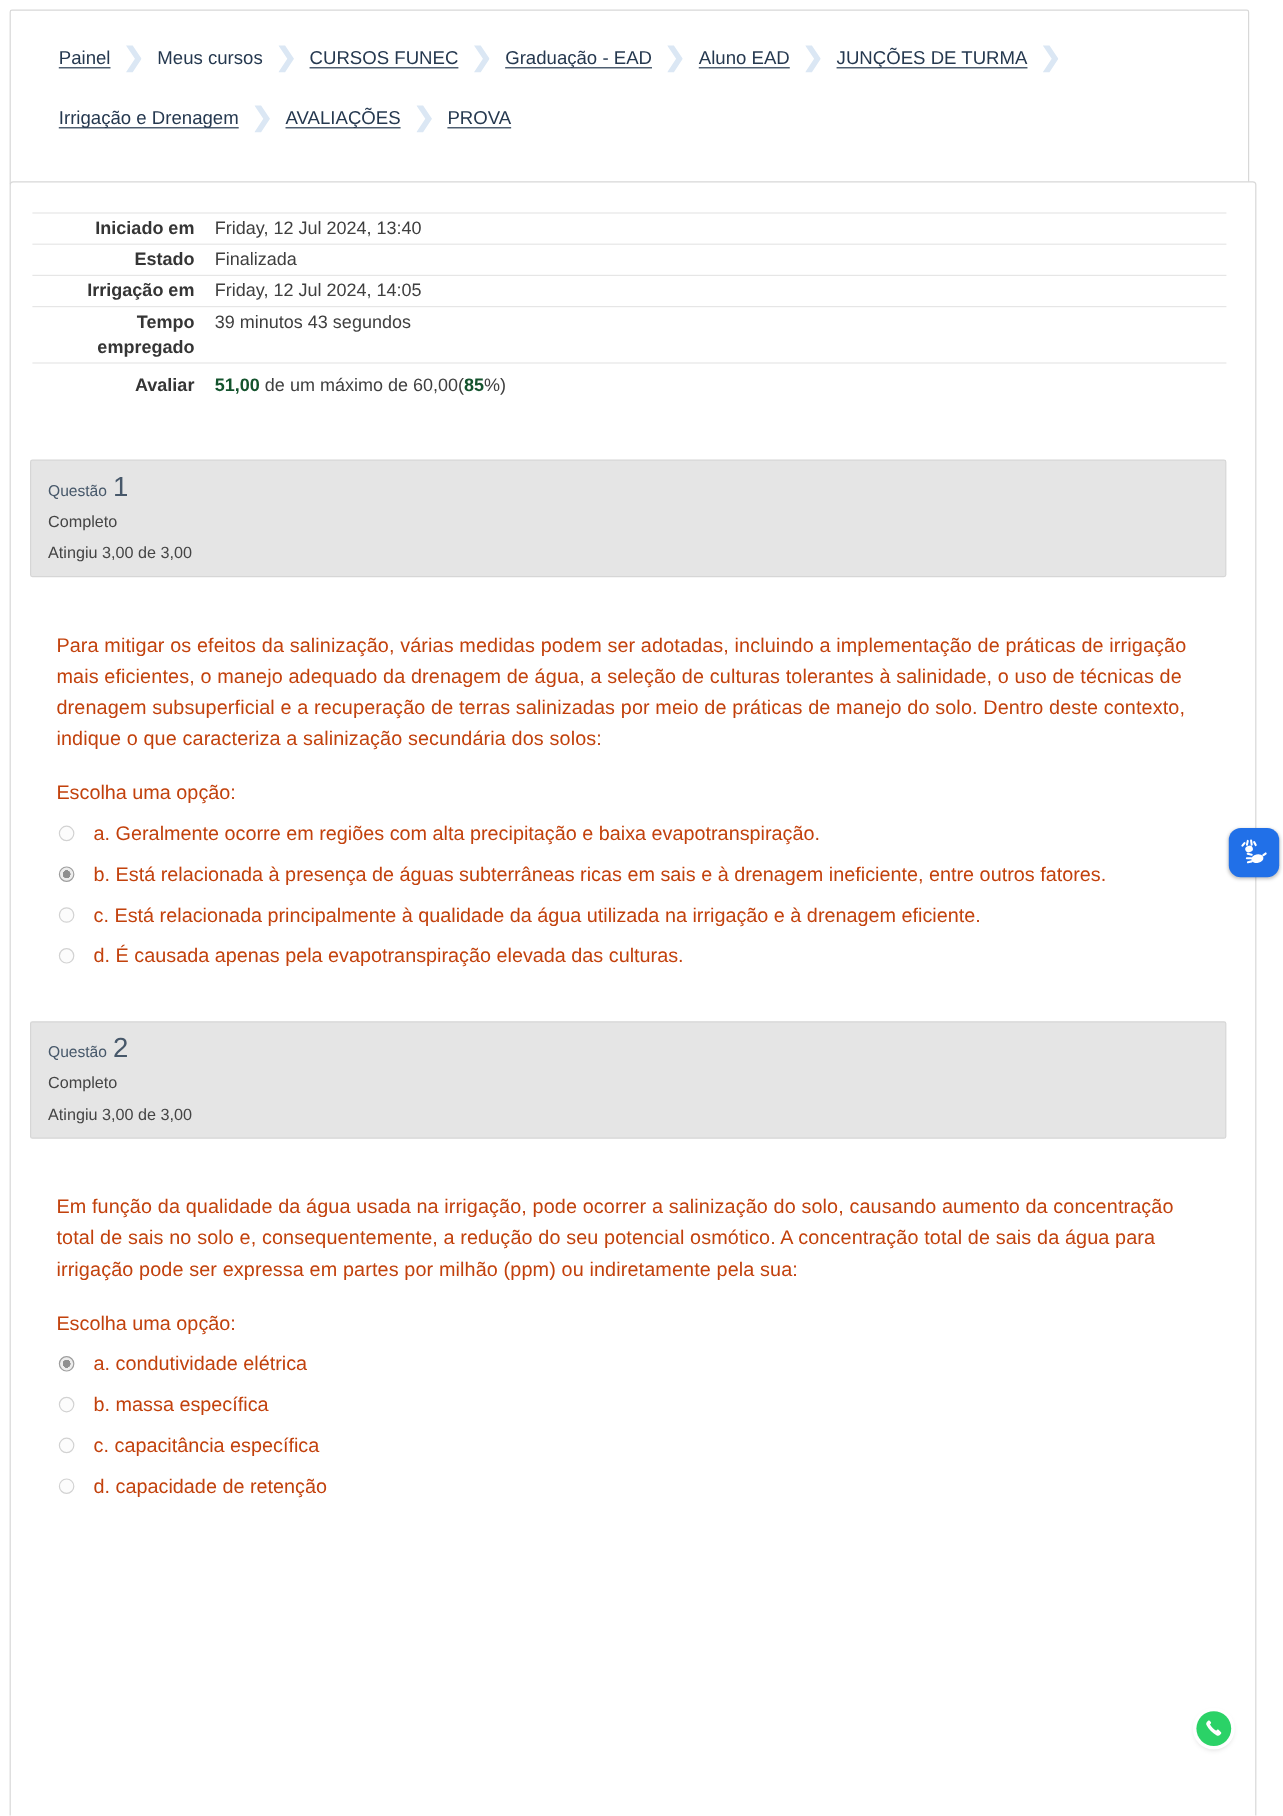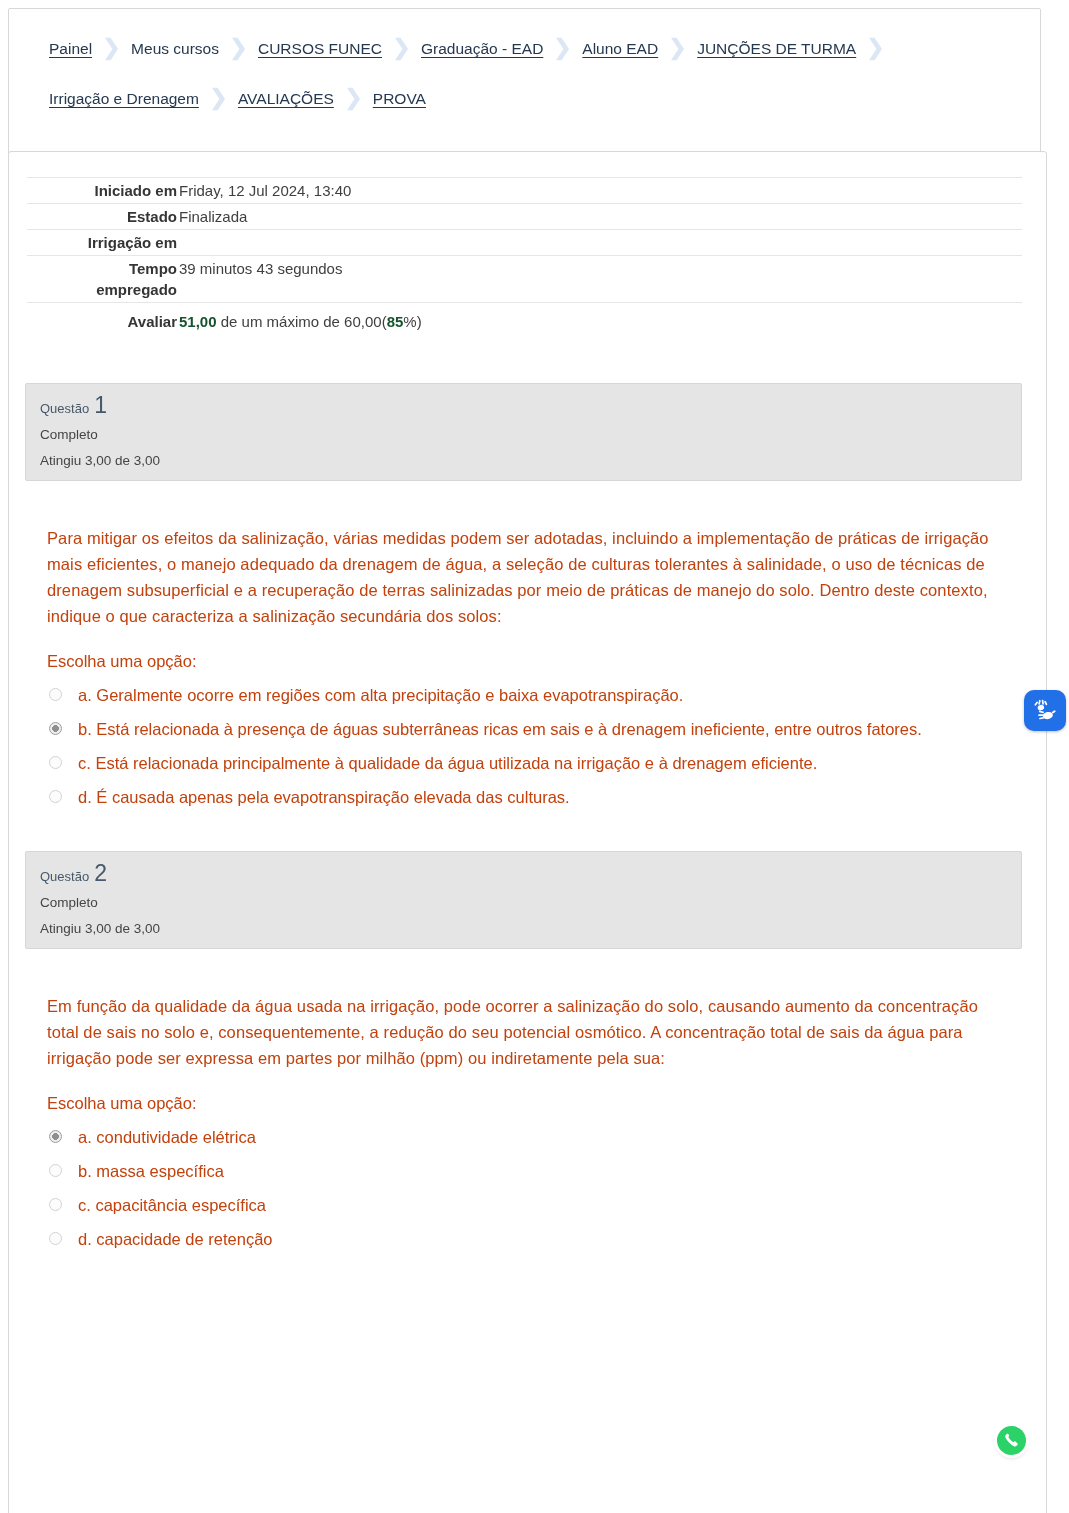--- a/index.html
+++ b/index.html
@@ -34,21 +34,21 @@
     padding:25px 24px 0 16px;
   }
 
   
   .summary-table { margin:0 0 12px 2px; }
   .srow {
     display:flex; border-top:1px solid #e6e6e6;
     padding:2px 0; font-size:15px; line-height:21px; color:#3f3f3f;
   }
   .srow:last-child { padding:8px 0 10px; }
-  .slabel { width:152px; padding-right:2px; text-align:right; flex:none; }
+  .slabel { width:152px; padding-right:17px; text-align:right; flex:none; }
   .slabel span { display:inline-block; max-width:118px; text-align:right; font-weight:700; color:#353535; }
   .svalue { flex:1; }
   .svalue b { font-weight:700; color:#14532d; }
 
   
   .question { margin-top:41px; }
   .q-info {
     border:1px solid #d6d6d6; border-radius:2px; background:#e5e5e5;
     padding:8px 14px 12px; margin-right:0;
   }
@@ -149,20 +149,21 @@
       <div class="srow">
     <div class="slabel"><span>Iniciado em</span></div>
     <div class="svalue">Friday, 12 Jul 2024, 13:40</div>
   </div>
       <div class="srow">
     <div class="slabel"><span>Estado</span></div>
     <div class="svalue">Finalizada</div>
   </div>
       <div class="srow">
     <div class="slabel"><span>Irrigação em</span></div>
+    <div class="svalue">Friday, 12 Jul 2024, 14:05</div>
   </div>
       <div class="srow">
     <div class="slabel"><span>Tempo empregado</span></div>
     <div class="svalue">39 minutos 43 segundos</div>
   </div>
       <div class="srow">
     <div class="slabel"><span>Avaliar</span></div>
     <div class="svalue"><b>51,00</b><span> de um máximo de 60,00(</span><b>85</b><span>%)</span></div>
   </div>
     </div>

